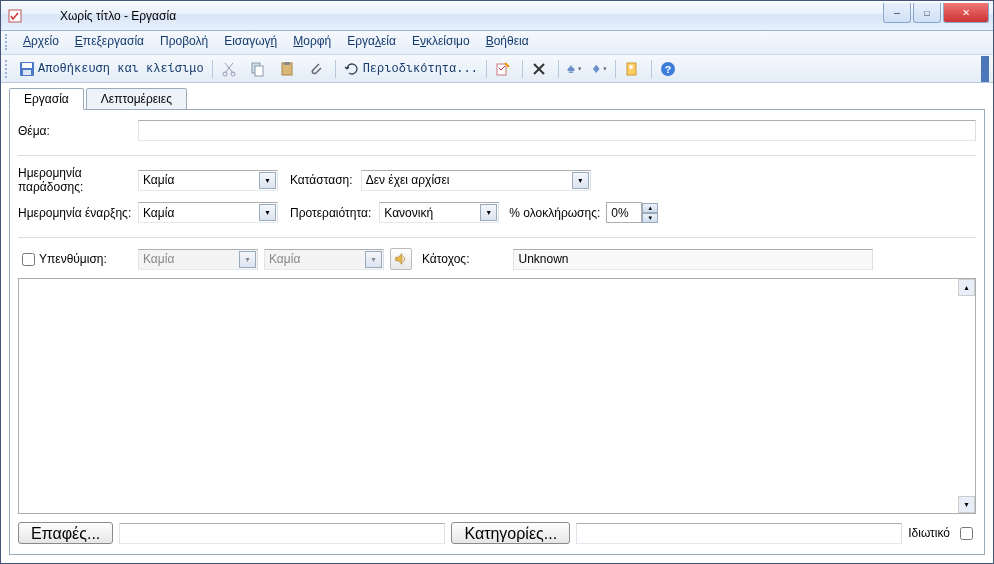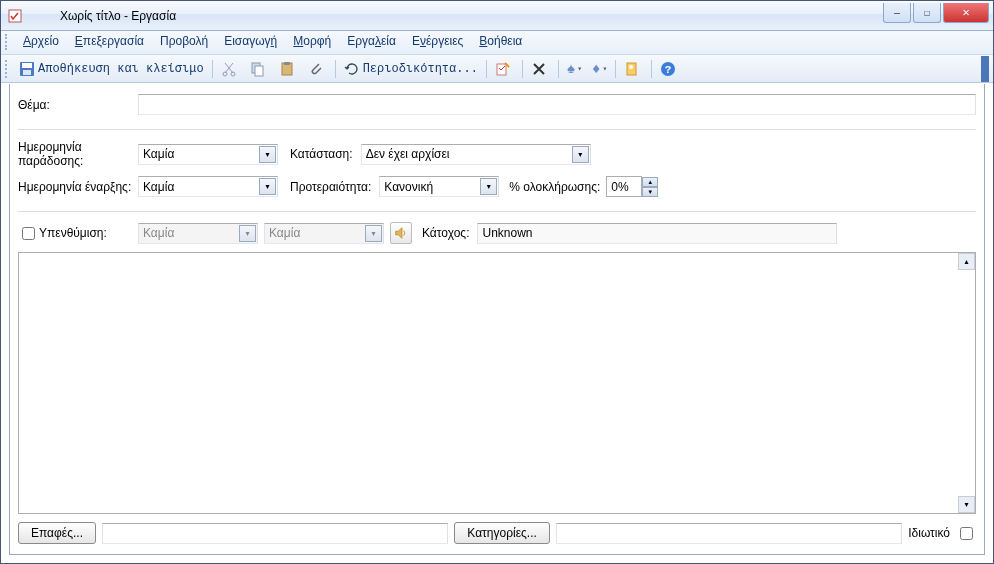--- a/index.html
+++ b/index.html
@@ -41,21 +41,21 @@
   .spin .spbtns { display: flex; flex-direction: column; }
   .spin .spbtn { width: 16px; height: 10px; background: linear-gradient(to bottom, #eaf1fb, #d0ddef); border: 1px solid #9ab; font-size: 7px; display: flex; align-items: center; justify-content: center; line-height: 1; }
   .chk { display: flex; align-items: center; }
   .chk input { margin-right: 4px; }
   .iconbtn { width: 22px; height: 22px; border: 1px solid #bbb; background: linear-gradient(to bottom, #fefefe, #e8e8e8); display: flex; align-items: center; justify-content: center; border-radius: 2px; }
   .notes { flex: 1; border: 1px solid #abadb3; background: #fff; margin-top: 0; position: relative; }
   .notes .scroll-up, .notes .scroll-down { position: absolute; right: 0; width: 17px; height: 17px; background: #e8eef8; border: 1px solid #ccc; display: flex; align-items: center; justify-content: center; font-size: 8px; }
   .notes .scroll-up { top: 0; }
   .notes .scroll-down { bottom: 0; }
   .footer { display: flex; align-items: center; margin-top: 8px; gap: 6px; }
-  .btn { padding: 2px 12px; height: 22px; border: 1px solid #8a8a8a; background: linear-gradient(to bottom, #fefefe, #e6e6e6); border-radius: 3px; font-size: 12px; cursor: default; }
+  .btn { padding: 2px 12px; height: 22px; border: 1px solid #8a8a8a; background: linear-gradient(to bottom, #fefefe, #e6e6e6); border-radius: 3px; font-size: 16px; cursor: default; }
   .footer input.text { flex: 1; }
   .toolbar-end { width: 8px; height: 26px; background: #4b76b8; margin-left: auto; }
 </style>
 </head>
 <body>
 
 <div class="window">
 
   <div class="titlebar">
     <span class="titlebar-icon">
@@ -73,21 +73,21 @@
   </div>
 
   <div class="menubar">
     <div class="grip"></div>
     <span class="menu-item"><span class="u">Α</span><span>ρχείο</span></span>
     <span class="menu-item"><span class="u">Ε</span><span>πεξεργασία</span></span>
     <span class="menu-item">Προβολή</span>
     <span class="menu-item"><span>Εισαγωγ</span><span class="u">ή</span></span>
     <span class="menu-item"><span class="u">Μ</span><span>ορφή</span></span>
     <span class="menu-item"><span>Εργα</span><span class="u">λ</span><span>εία</span></span>
-    <span class="menu-item"><span>Ε</span><span class="u">ν</span><span>έργειες</span></span>
+    <span class="menu-item"><span>Ε</span><span class="u">ν</span><span>κλείσιμο</span></span>
     <span class="menu-item"><span class="u">Β</span><span>οήθεια</span></span>
   </div>
 
   <div class="toolbar">
     <div class="grip"></div>
     <div class="tbbtn">
       <svg class="ico" viewBox="0 0 16 16">
           <rect x="1" y="1" width="14" height="14" fill="#4a7ac8" rx="1"></rect>
           <rect x="3" y="2" width="10" height="5" fill="#fff"></rect>
           <rect x="4" y="9" width="8" height="5" fill="#dce6f5"></rect>
@@ -160,20 +160,25 @@
     <div class="tbbtn">
         <svg class="ico" viewBox="0 0 16 16">
           <circle cx="8" cy="8" r="7" fill="#3b7dd8"></circle>
           <text x="8" y="12" text-anchor="middle" fill="#fff" font-size="11" font-weight="bold">?</text>
         </svg>
       </div>
     <div class="toolbar-end"></div>
   </div>
 
   <div class="content">
+    <div class="tabs">
+      <div class="tab active">Εργασία</div>
+      <div class="tab">Λεπτομέρειες</div>
+      <div class="tabline"></div>
+    </div>
 
     <div class="panel">
 
       <div class="row">
         <span class="label" style="width:120px">Θέμα:</span>
         <input class="text wide" type="text" value="" style="">
       </div>
 
       <div class="hr"></div>
 
@@ -226,21 +231,21 @@
           <span>Καμία</span>
           <span class="cbtn">▾</span>
         </div>
         <div class="iconbtn" style="margin-left:6px">
           <svg width="14" height="14" viewBox="0 0 16 16">
               <path d="M2 6 h3 l4 -4 v12 l-4 -4 h-3 z" fill="#e6b84a" stroke="#b8893a"></path>
               <path d="M11 5 q3 3 0 6" fill="none" stroke="#b8893a"></path>
             </svg>
         </div>
         <span class="label" style="width:auto;margin-left:10px;margin-right:8px">Κάτοχος:</span>
-        <input class="text" style="width: 360px; background: rgb(249, 249, 249);" readonly="" value="Unknown">
+        <input class="text" style="width: 360px; background: rgb(249, 249, 249); margin-left: 36px;" readonly="" value="Unknown">
       </div>
 
       <div class="notes">
         <div class="scroll-up">▴</div>
         <div class="scroll-down">▾</div>
       </div>
 
       <div class="footer">
         <button class="btn">Επαφές...</button>
         <input class="text" type="text" style="flex: 1 1 0%;" value="">

